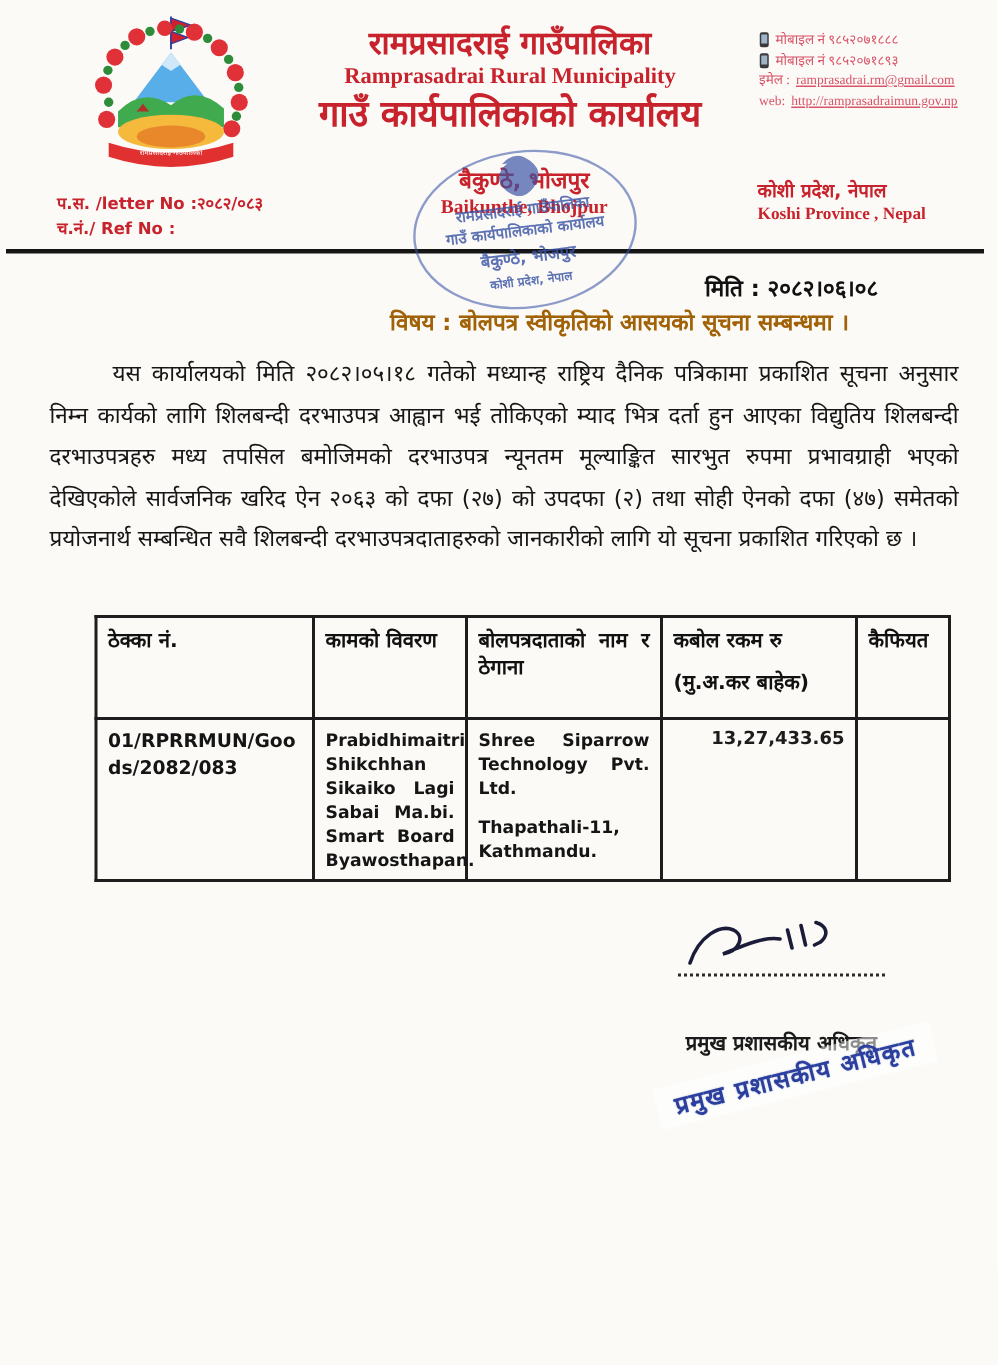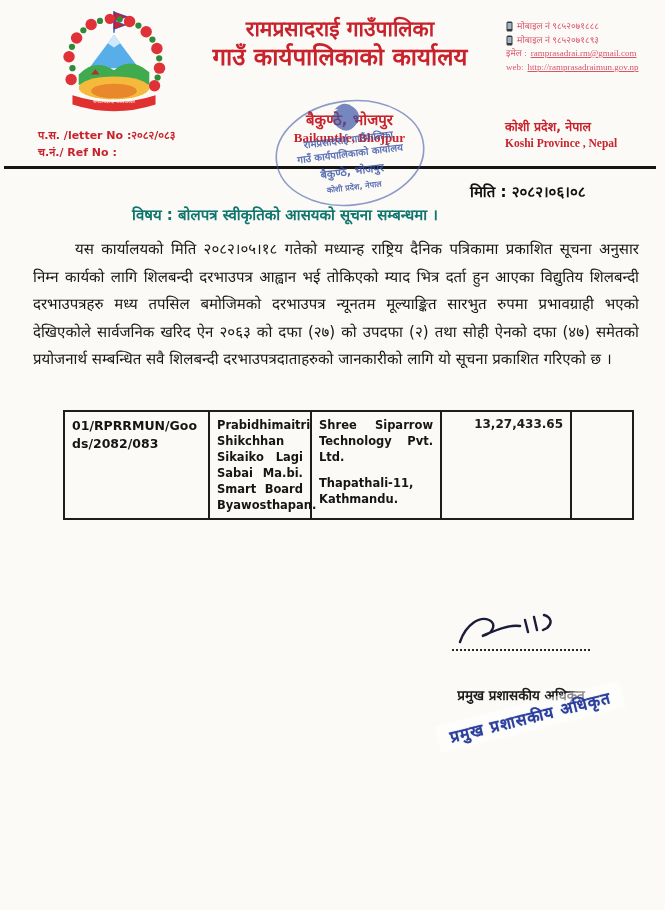--- a/index.html
+++ b/index.html
@@ -25,21 +25,21 @@
   .province .en { font-family:"Liberation Serif", serif; font-size:11.5px; font-weight:bold; margin-top:2px; }
   .place { position:absolute; left:272px; top:109px; width:155px; text-align:center; color:#c8232c; z-index:1; }
   .place .np { font-size:15px; font-weight:bold; }
   .place .en { font-family:"Liberation Serif", serif; font-size:13px; font-weight:bold; margin-top:1px; }
   .letterno { position:absolute; left:38px; top:127px; color:#c8232c; font-size:11px; line-height:17px; }
   .letterno b { font-weight:bold; }
   .divider { position:absolute; left:4px; top:166px; width:652px; height:3px; background:#151515; }
   .round-stamp { position:absolute; left:270px; top:94px; width:160px; height:118px; z-index:2; opacity:.93; }
   
   .dateline { position:absolute; left:470px; top:181px; width:190px; font-size:15px; font-weight:bold; color:#111; }
-  .subject { position:absolute; left:132px; top:204px; width:420px; font-size:15px; font-weight:bold; color:#0f766e; }
+  .subject { position:absolute; left:146px; top:204px; width:420px; font-size:15px; font-weight:bold; color:#a16207;text-align:right; }
   .bodytext {
     position:absolute; left:33px; top:236px; width:606px;
     font-size:15px; line-height:27.6px; text-align:justify; text-indent:42px; color:#161616;
   }
   
   table.notice { position:absolute; left:63px; top:410px; width:569px; border-collapse:collapse; table-layout:fixed; }
   table.notice td { border:2px solid #1d1d1d; vertical-align:top; padding:5px 7px; }
   .th-np { font-size:13.5px; font-weight:bold; color:#111; text-align:justify; }
   tr.hdr td { height:68px; }
   tr.dat td { height:104px; }
@@ -104,20 +104,21 @@
     </g>
 
     <g>
       <path d="M12,82 Q52,95 92,82 L92,91 Q52,104 12,91 Z" fill="#e03030"></path>
       <text x="52" y="90" text-anchor="middle" font-size="4.5" fill="#ffffff">रामप्रसादराई गाउँपालिका</text>
     </g>
   </svg>
 
   <div class="head-center">
     <div class="muni-np">रामप्रसादराई गाउँपालिका</div>
+    <div class="muni-en">Ramprasadrai Rural Municipality</div>
     <div class="office-np">गाउँ कार्यपालिकाको कार्यालय</div>
   </div>
 
   <div class="contact">
     <div class="row">
       <svg class="phone-ico" width="7" height="11" viewBox="0 0 7 11">
           <rect x="0.5" y="0.5" width="6" height="10" rx="1.5" fill="#3a3a3a"></rect>
           <rect x="1.5" y="2" width="4" height="6" fill="#9fb4c8"></rect>
         </svg>
       <span>मोबाइल नं ९८५२०७१८८८</span>
@@ -175,20 +176,30 @@
 
   <table class="notice">
     <colgroup>
       <col style="width:145px">
         <col style="width:102px">
         <col style="width:130px">
         <col style="width:130px">
         <col style="width:62px">
     </colgroup>
     <tbody>
+        <tr class="hdr">
+      <td class="th-np">ठेक्का नं.</td>
+      <td class="th-np">कामको विवरण</td>
+      <td class="th-np">बोलपत्रदाताको नाम र ठेगाना</td>
+      <td class="th-np">
+        <div>कबोल रकम रु</div>
+        <div class="gap8">(मु.अ.कर बाहेक)</div>
+      </td>
+      <td class="th-np">कैफियत</td>
+    </tr>
     <tr class="dat">
       <td class="cell-id">01/RPRRMUN/Goods/2082/083</td>
       <td class="cell-en">Prabidhimaitri Shikchhan Sikaiko Lagi Sabai Ma.bi. Smart Board Byawosthapan.</td>
       <td class="cell-en">
         <div>Shree Siparrow Technology Pvt. Ltd.</div>
         <div class="gap8">Thapathali-11, Kathmandu.</div>
       </td>
       <td class="cell-amt">13,27,433.65</td>
       <td class="cell-en"></td>
     </tr>

